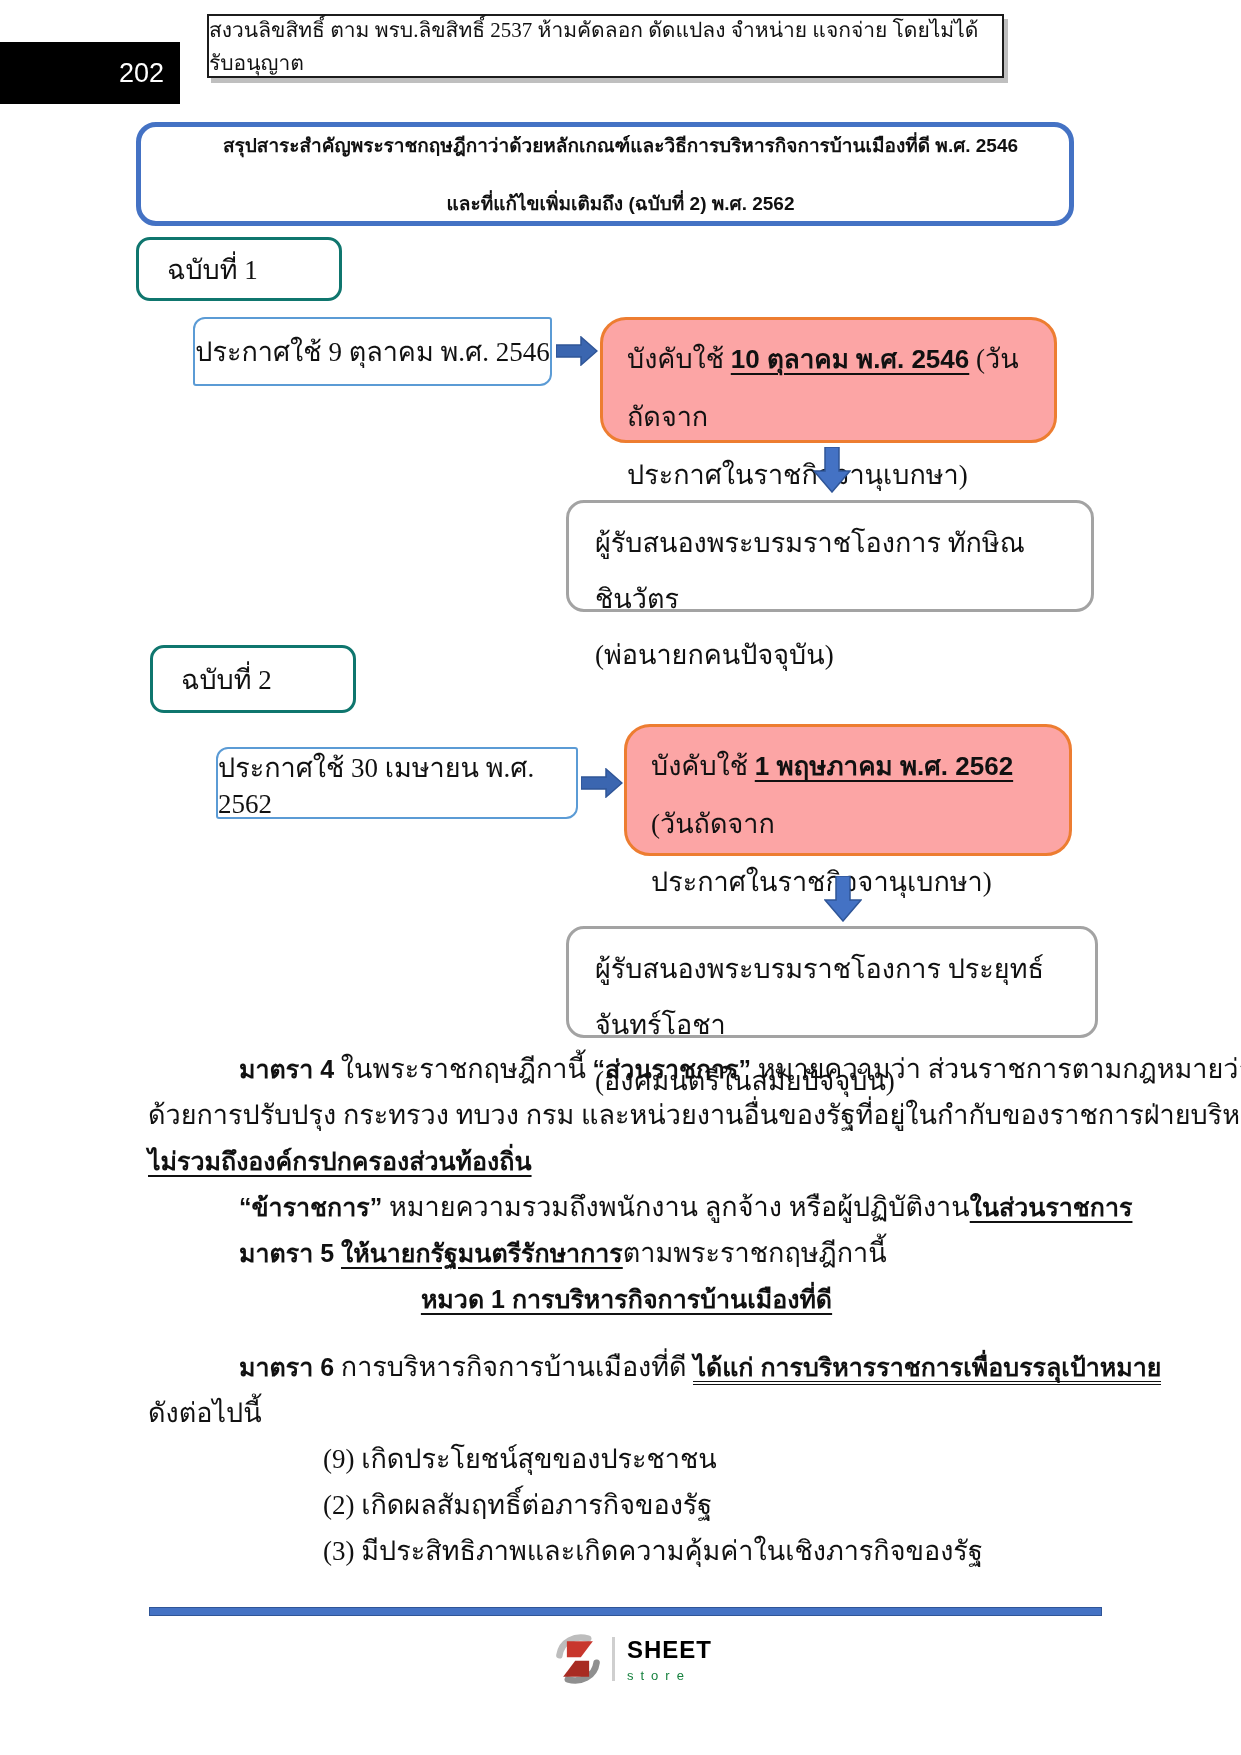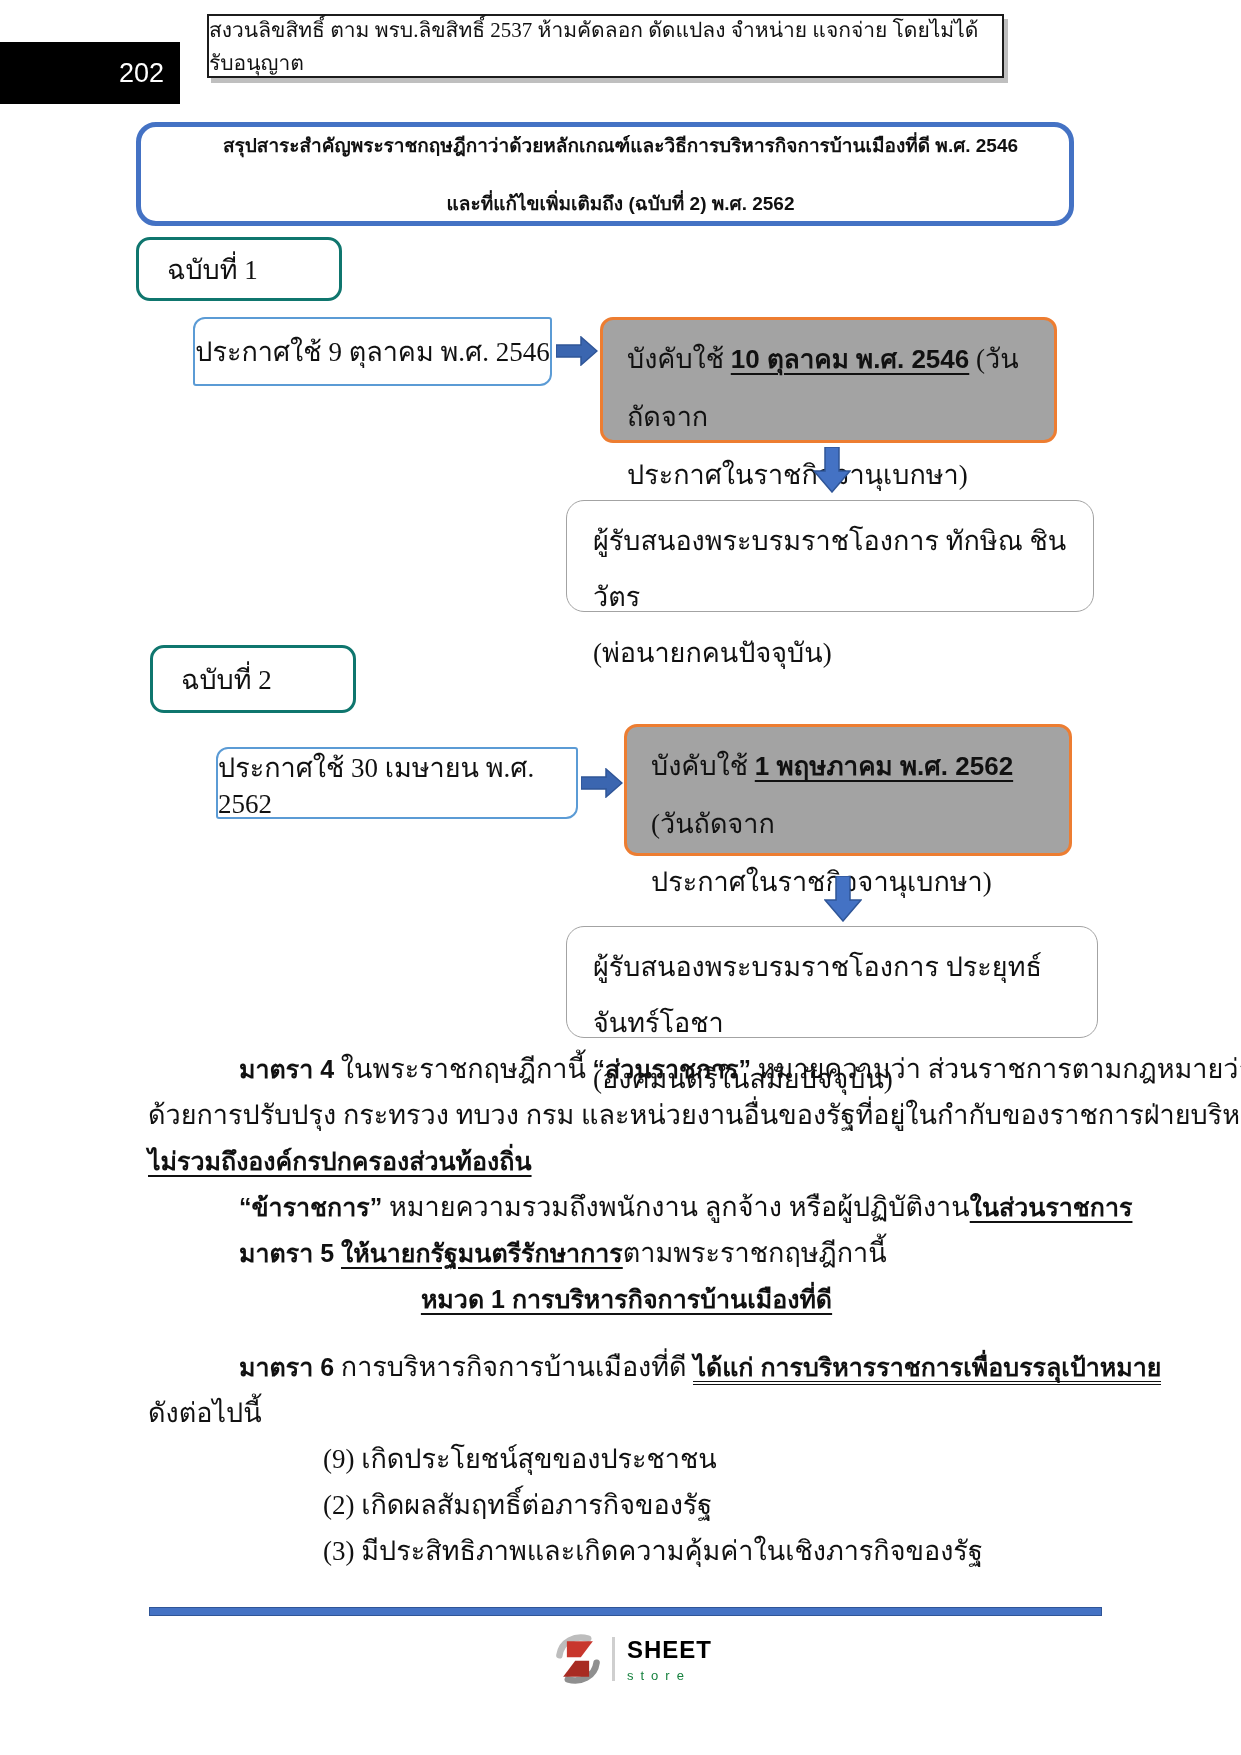--- a/index.html
+++ b/index.html
@@ -34,31 +34,31 @@
   }
   #edition1-box{left:136px;top:237px;width:206px;height:64px;}
   #edition2-box{left:150px;top:645px;width:206px;height:68px;}
   .announce-box{
     border:2px solid #5B9BD5;border-radius:12px 3px 12px 3px;box-sizing:border-box;
     display:flex;align-items:center;justify-content:center;font-size:27px;background:#fff;
   }
   #announce1-box{left:193px;top:317px;width:359px;height:69px;}
   #announce2-box{left:216px;top:747px;width:362px;height:72px;}
   .enforce-box{
-    border:3px solid #ED7D31;border-radius:13px;box-sizing:border-box;
-    padding:10px 24px 0 24px;font-size:27px;line-height:58px;background:#a3a3a3;
+    border:3px solid #ED7D31;border-radius:26px;box-sizing:border-box;
+    padding:10px 24px 0 24px;font-size:27px;line-height:58px;background:#fca5a5;
   }
   #enforce1-box{left:600px;top:317px;width:457px;height:126px;}
   #enforce2-box{left:624px;top:724px;width:448px;height:132px;}
   .enforce-date{
     font-family:"Liberation Sans",sans-serif;font-weight:bold;font-size:26px;
     text-decoration:underline;text-underline-offset:5px;text-decoration-thickness:2px;
   }
   .countersign-box{
-    border:1px solid #a3a3a3;border-radius:18px;box-sizing:border-box;
+    border:3px solid #a3a3a3;border-radius:18px;box-sizing:border-box;
     padding:12px 26px 0 26px;font-size:27px;line-height:56px;background:#fff;
   }
   #countersign1-box{left:566px;top:500px;width:528px;height:112px;}
   #countersign2-box{left:566px;top:926px;width:532px;height:112px;}
   .arrow-svg{display:block;}
   #arrow-right-1{left:556px;top:336px;}
   #arrow-right-2{left:581px;top:768px;}
   #arrow-down-1{left:813px;top:447px;}
   #arrow-down-2{left:824px;top:876px;}
   

